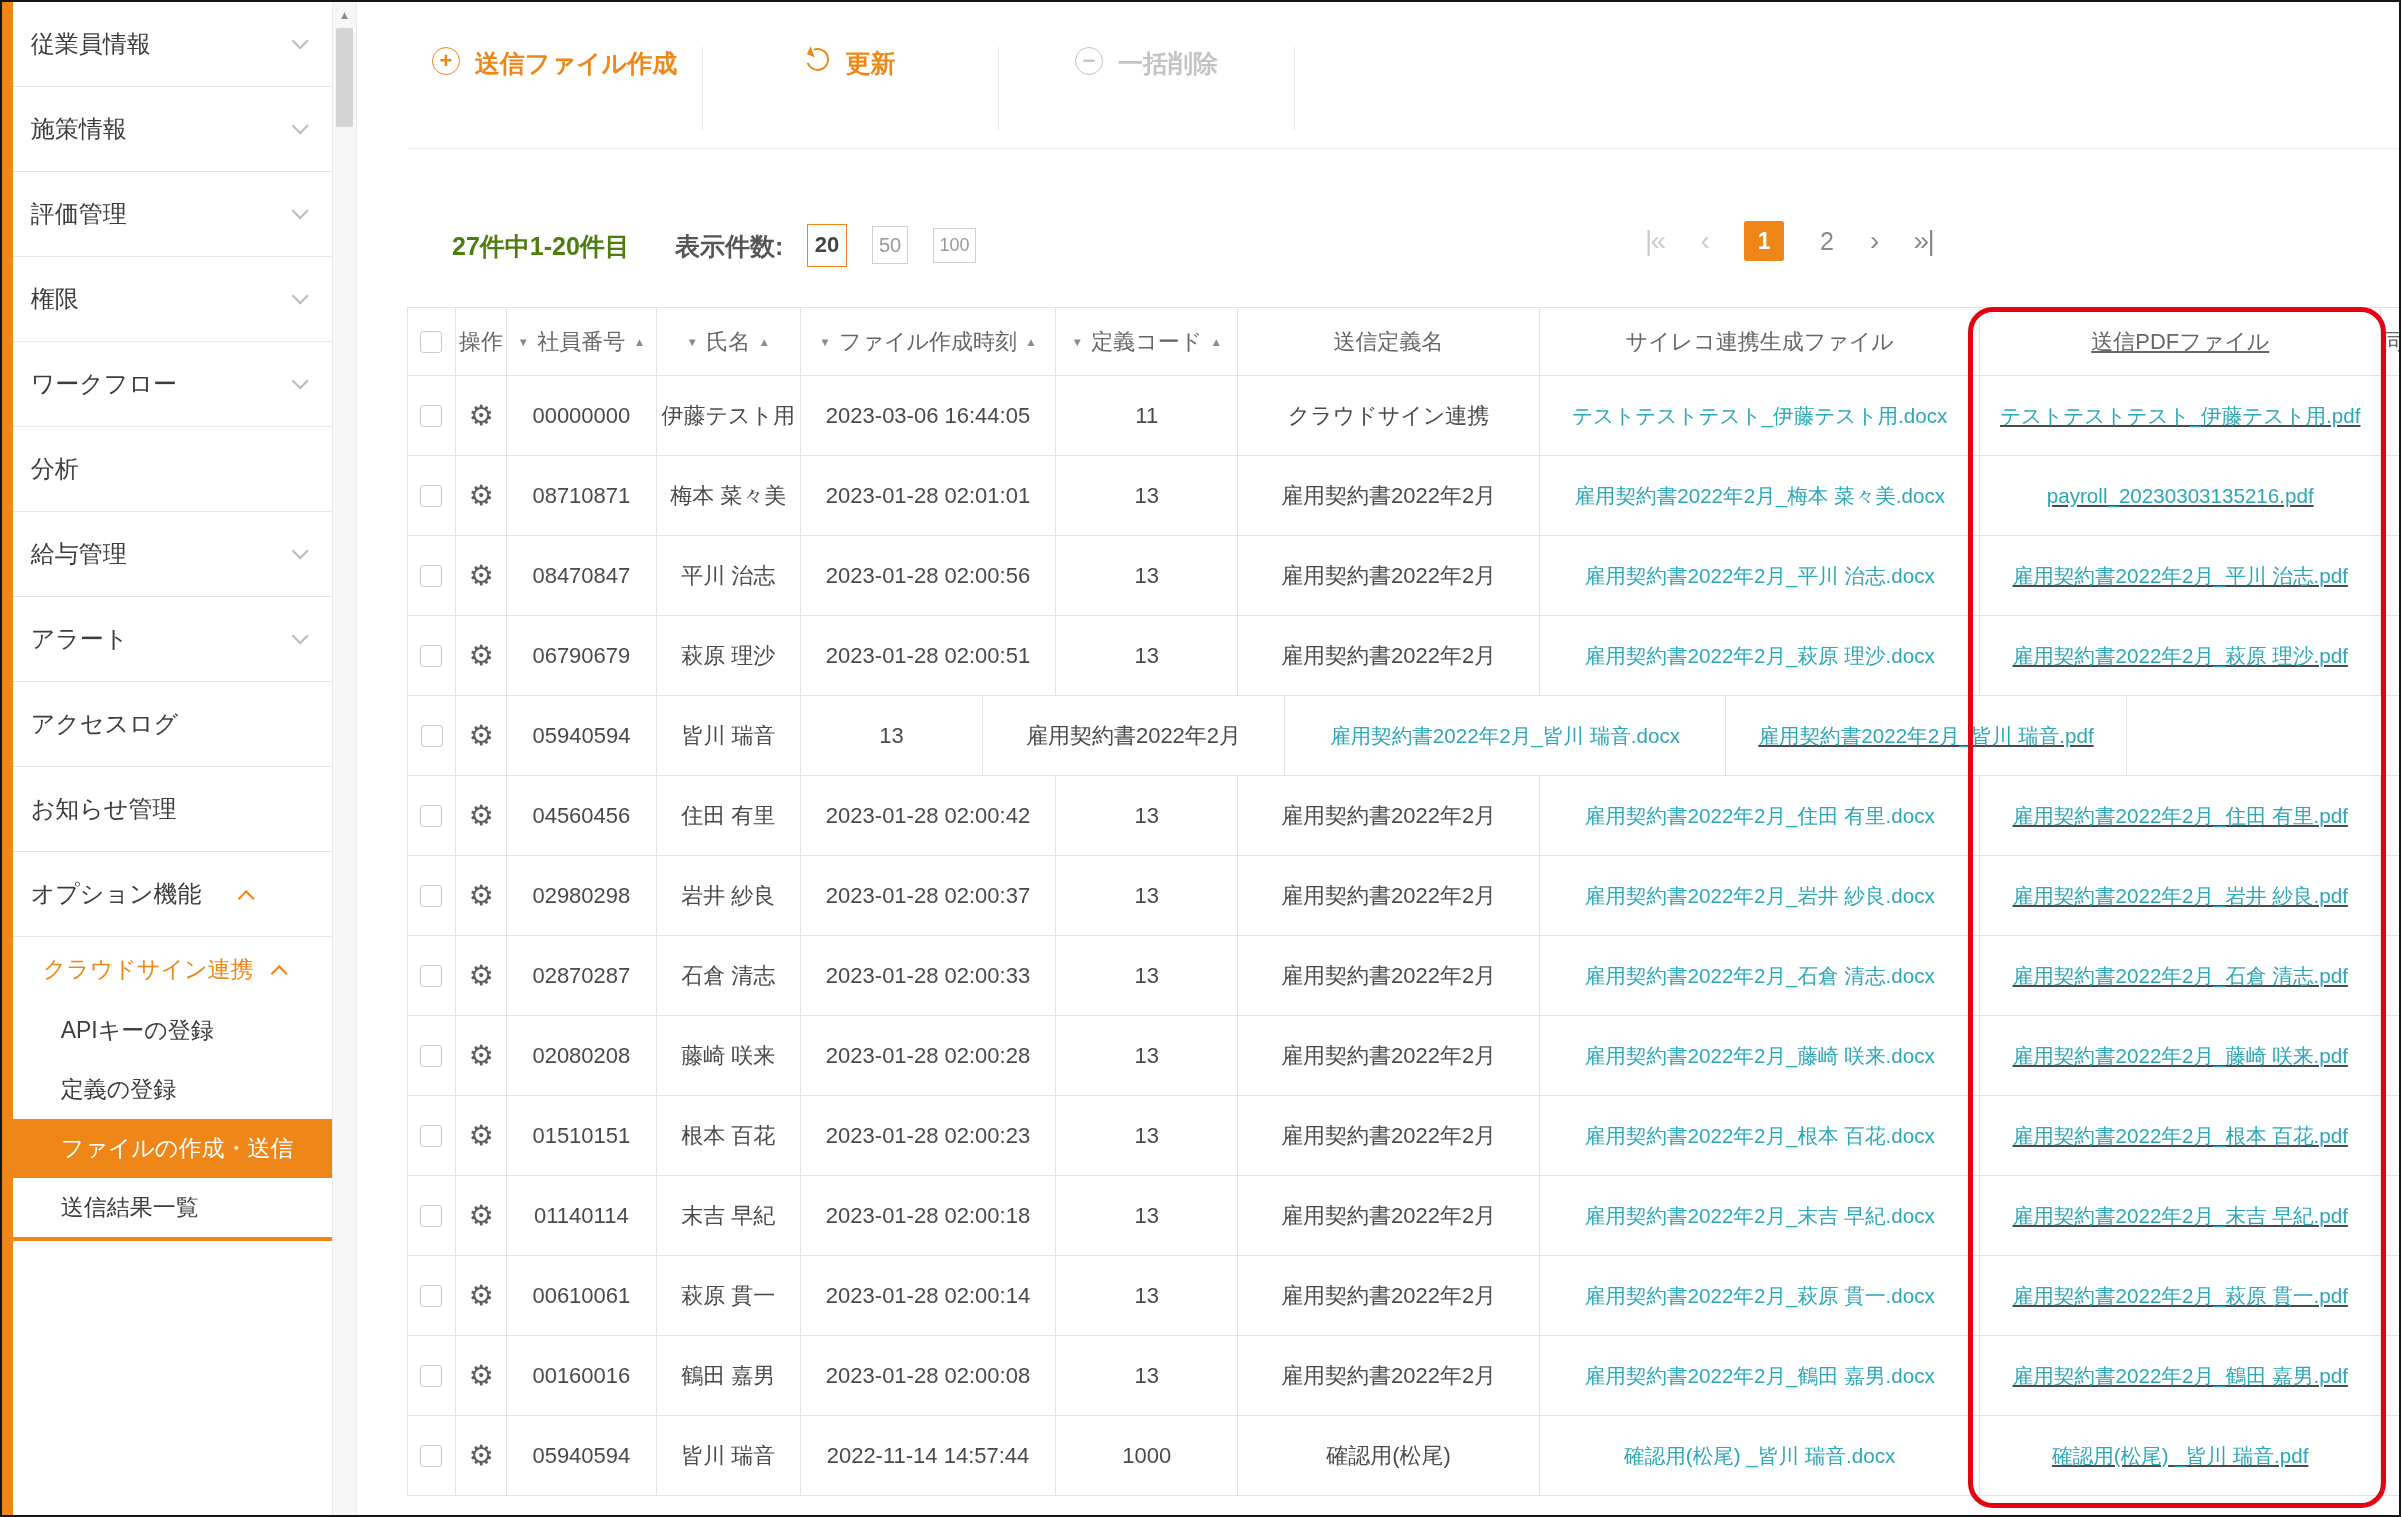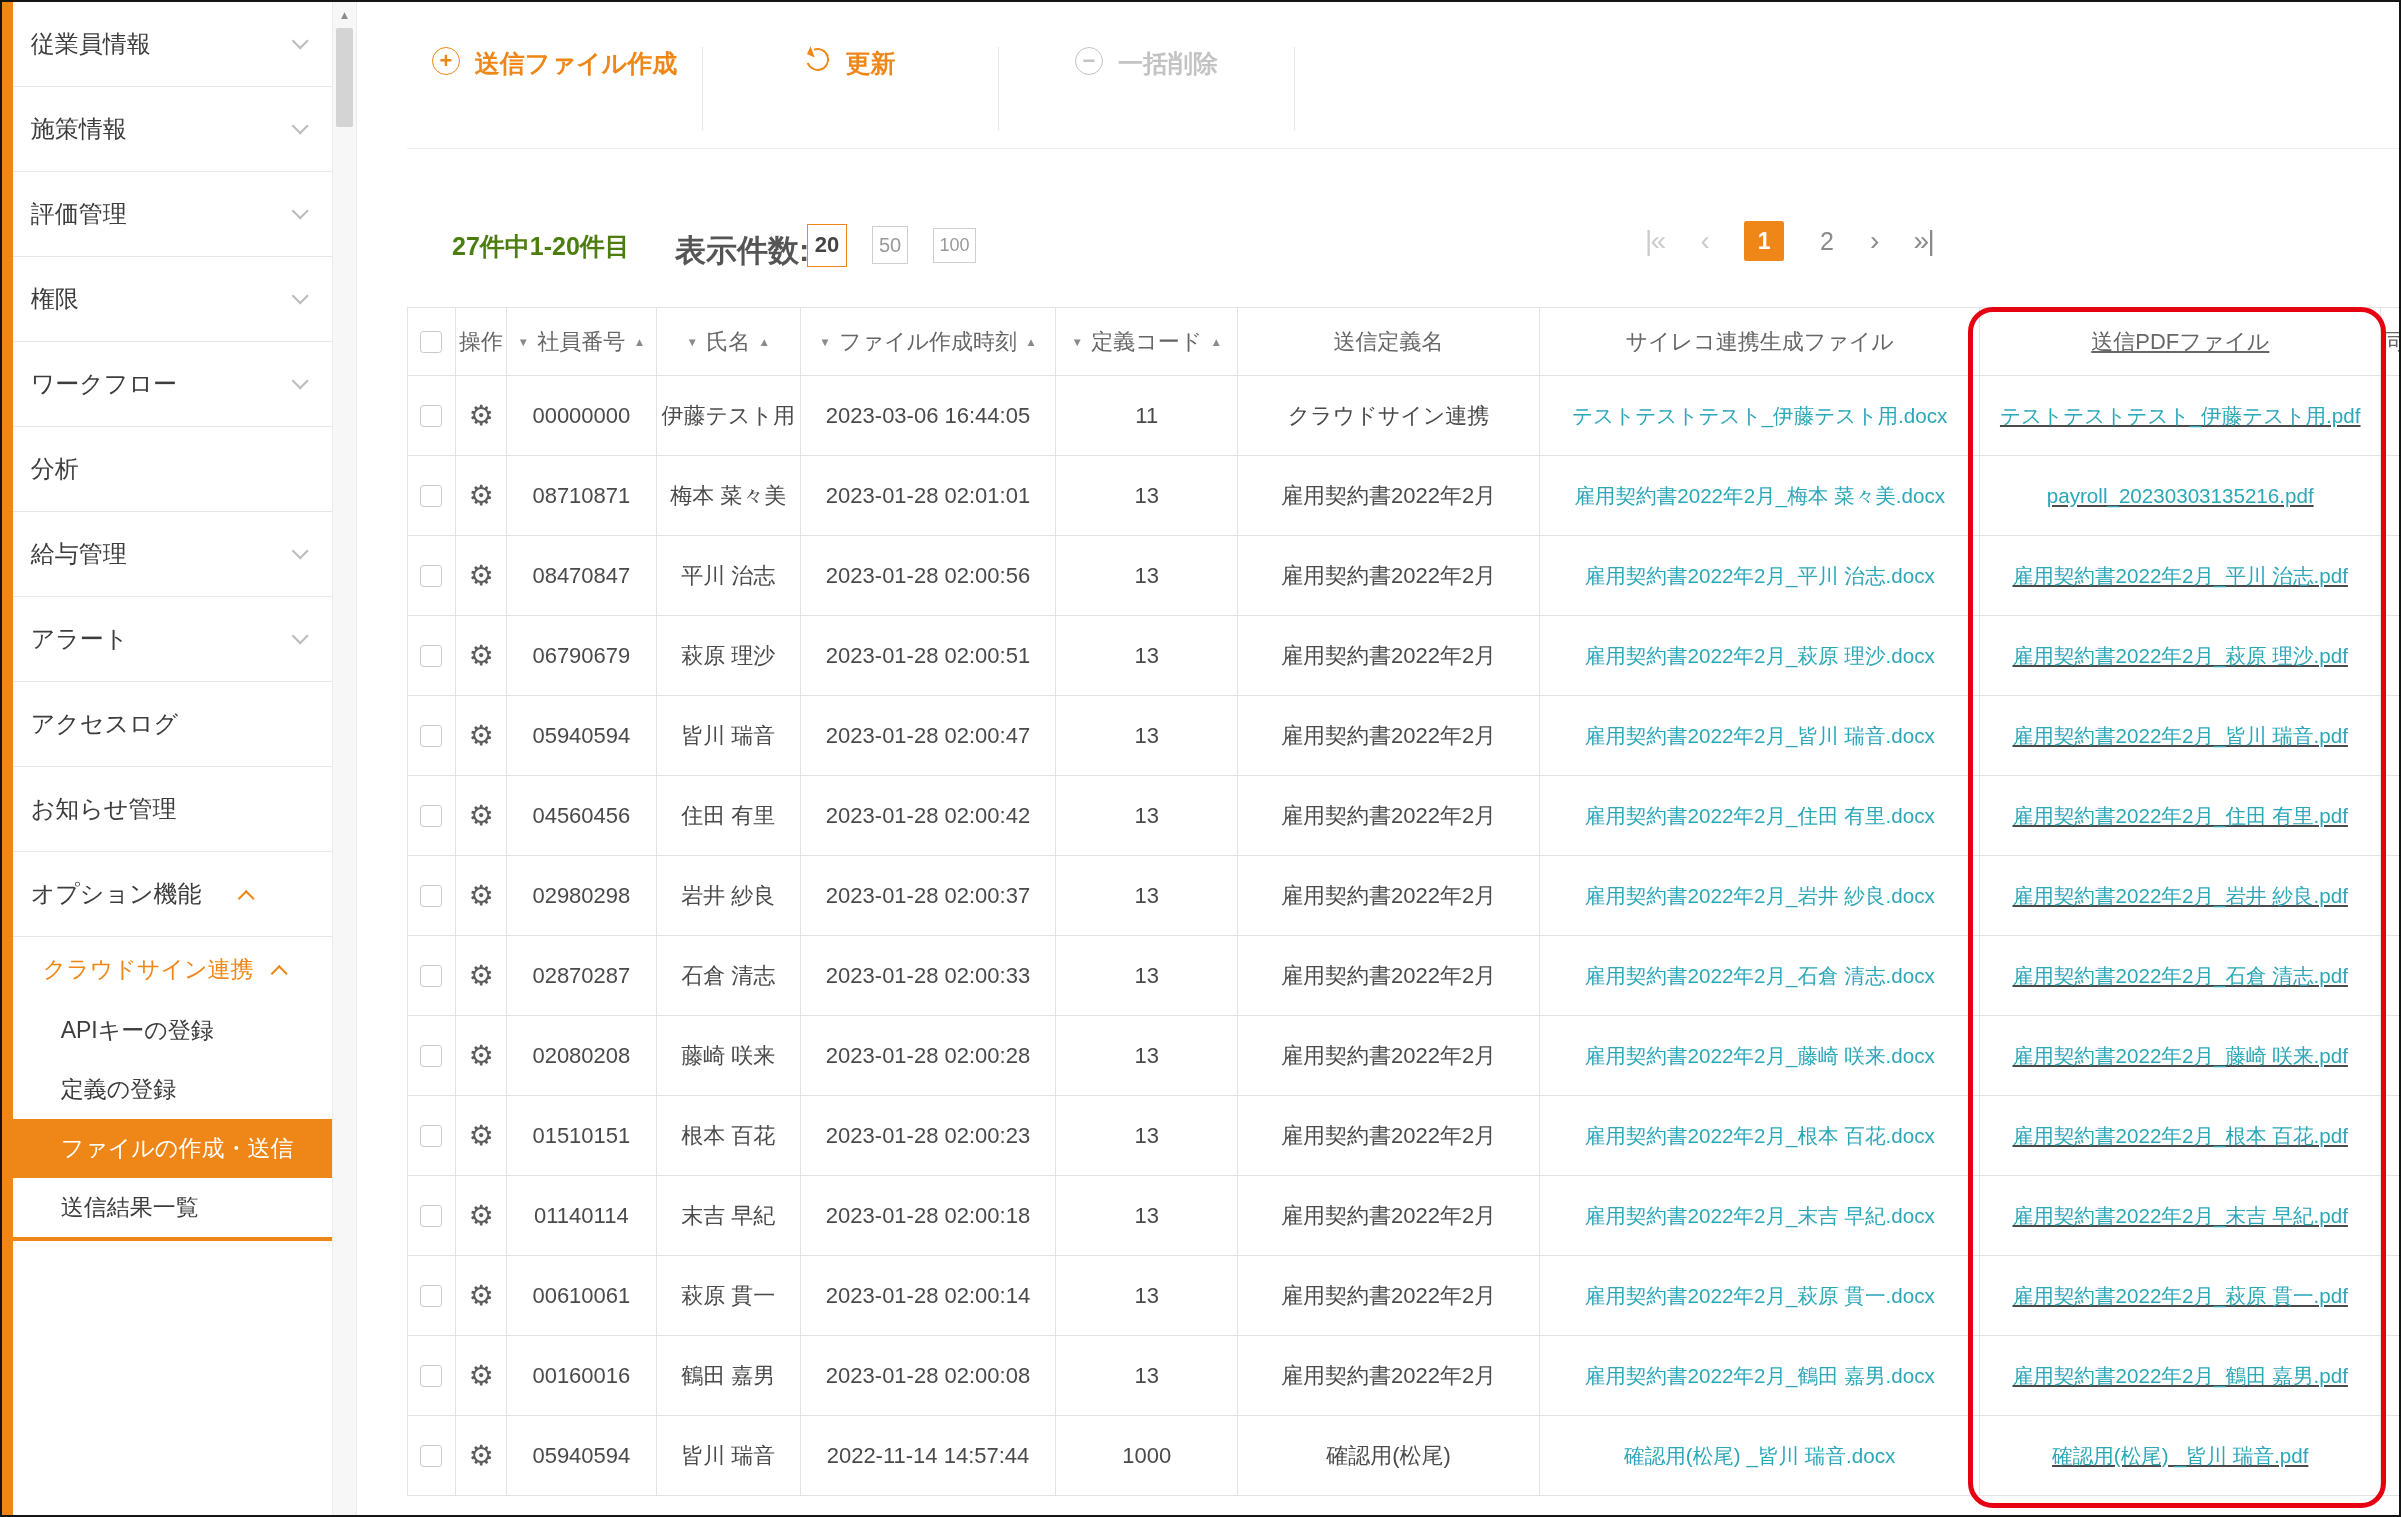--- a/index.html
+++ b/index.html
@@ -73,21 +73,21 @@
     border-left-color:transparent;transform:rotate(25deg);
   }
   .refresh-icon::after{
     content:"";position:absolute;left:-4.1px;top:0.8px;border:6.6px solid transparent;
     border-right-color:currentColor;transform:rotate(-20deg);
   }
   .toolbar-sep{position:absolute;left:50px;right:0;top:146px;height:0.8px;background:#efefef;}
 
   
   .count-text{position:absolute;left:95px;top:228px;font-size:25px;font-weight:bold;color:#4d7c0f;}
-  .size-label{position:absolute;left:318px;top:228px;font-size:31px;font-weight:bold;color:#555;}
+  .size-label{position:absolute;left:318px;top:228px;font-size:25px;font-weight:bold;color:#555;}
   .size-boxes{position:absolute;left:450px;top:220px;height:46px;display:flex;align-items:center;gap:25px;}
   .size-box{display:flex;align-items:center;justify-content:center;border:0.8px solid #cfcfcf;color:#999;background:#fff;cursor:pointer;}
   .size-box.s20{width:40px;height:43px;border:1.7px solid var(--orange);color:#444;font-weight:bold;font-size:22px;}
   .size-box.s50{width:36px;height:38px;font-size:20px;}
   .size-box.s100{width:43px;height:35px;font-size:18px;}
   .pager{position:absolute;left:1288px;top:216px;height:46px;display:flex;align-items:center;gap:36px;}
   .pg-first,.pg-prev{color:#cbcbcb;font-size:28px;cursor:default;letter-spacing:-1.7px;}
   .pg-next,.pg-last{color:#8b8b8b;font-size:28px;cursor:pointer;letter-spacing:-1.7px;}
   .pg-current{
     width:40px;height:40px;background:var(--orange);color:#fff;font-size:23px;font-weight:bold;
@@ -365,21 +365,20 @@
         </div>
           <div class="tr">
           <div class="td col-check">
             <span class="checkbox"></span>
           </div>
           <div class="td col-ops">
             <span class="gear-icon">⚙</span>
           </div>
           <div class="td col-emp">05940594</div>
           <div class="td col-name">皆川 瑞音</div>
-          <div class="td col-time">2023-01-28 02:00:47</div>
           <div class="td col-code">13</div>
           <div class="td col-defname">雇用契約書2022年2月</div>
           <div class="td col-docx">
             <a class="file-link">雇用契約書2022年2月_皆川 瑞音.docx</a>
           </div>
           <div class="td col-pdf">
             <a class="file-link">雇用契約書2022年2月_皆川 瑞音.pdf</a>
           </div>
           <div class="td col-extra"></div>
         </div>

